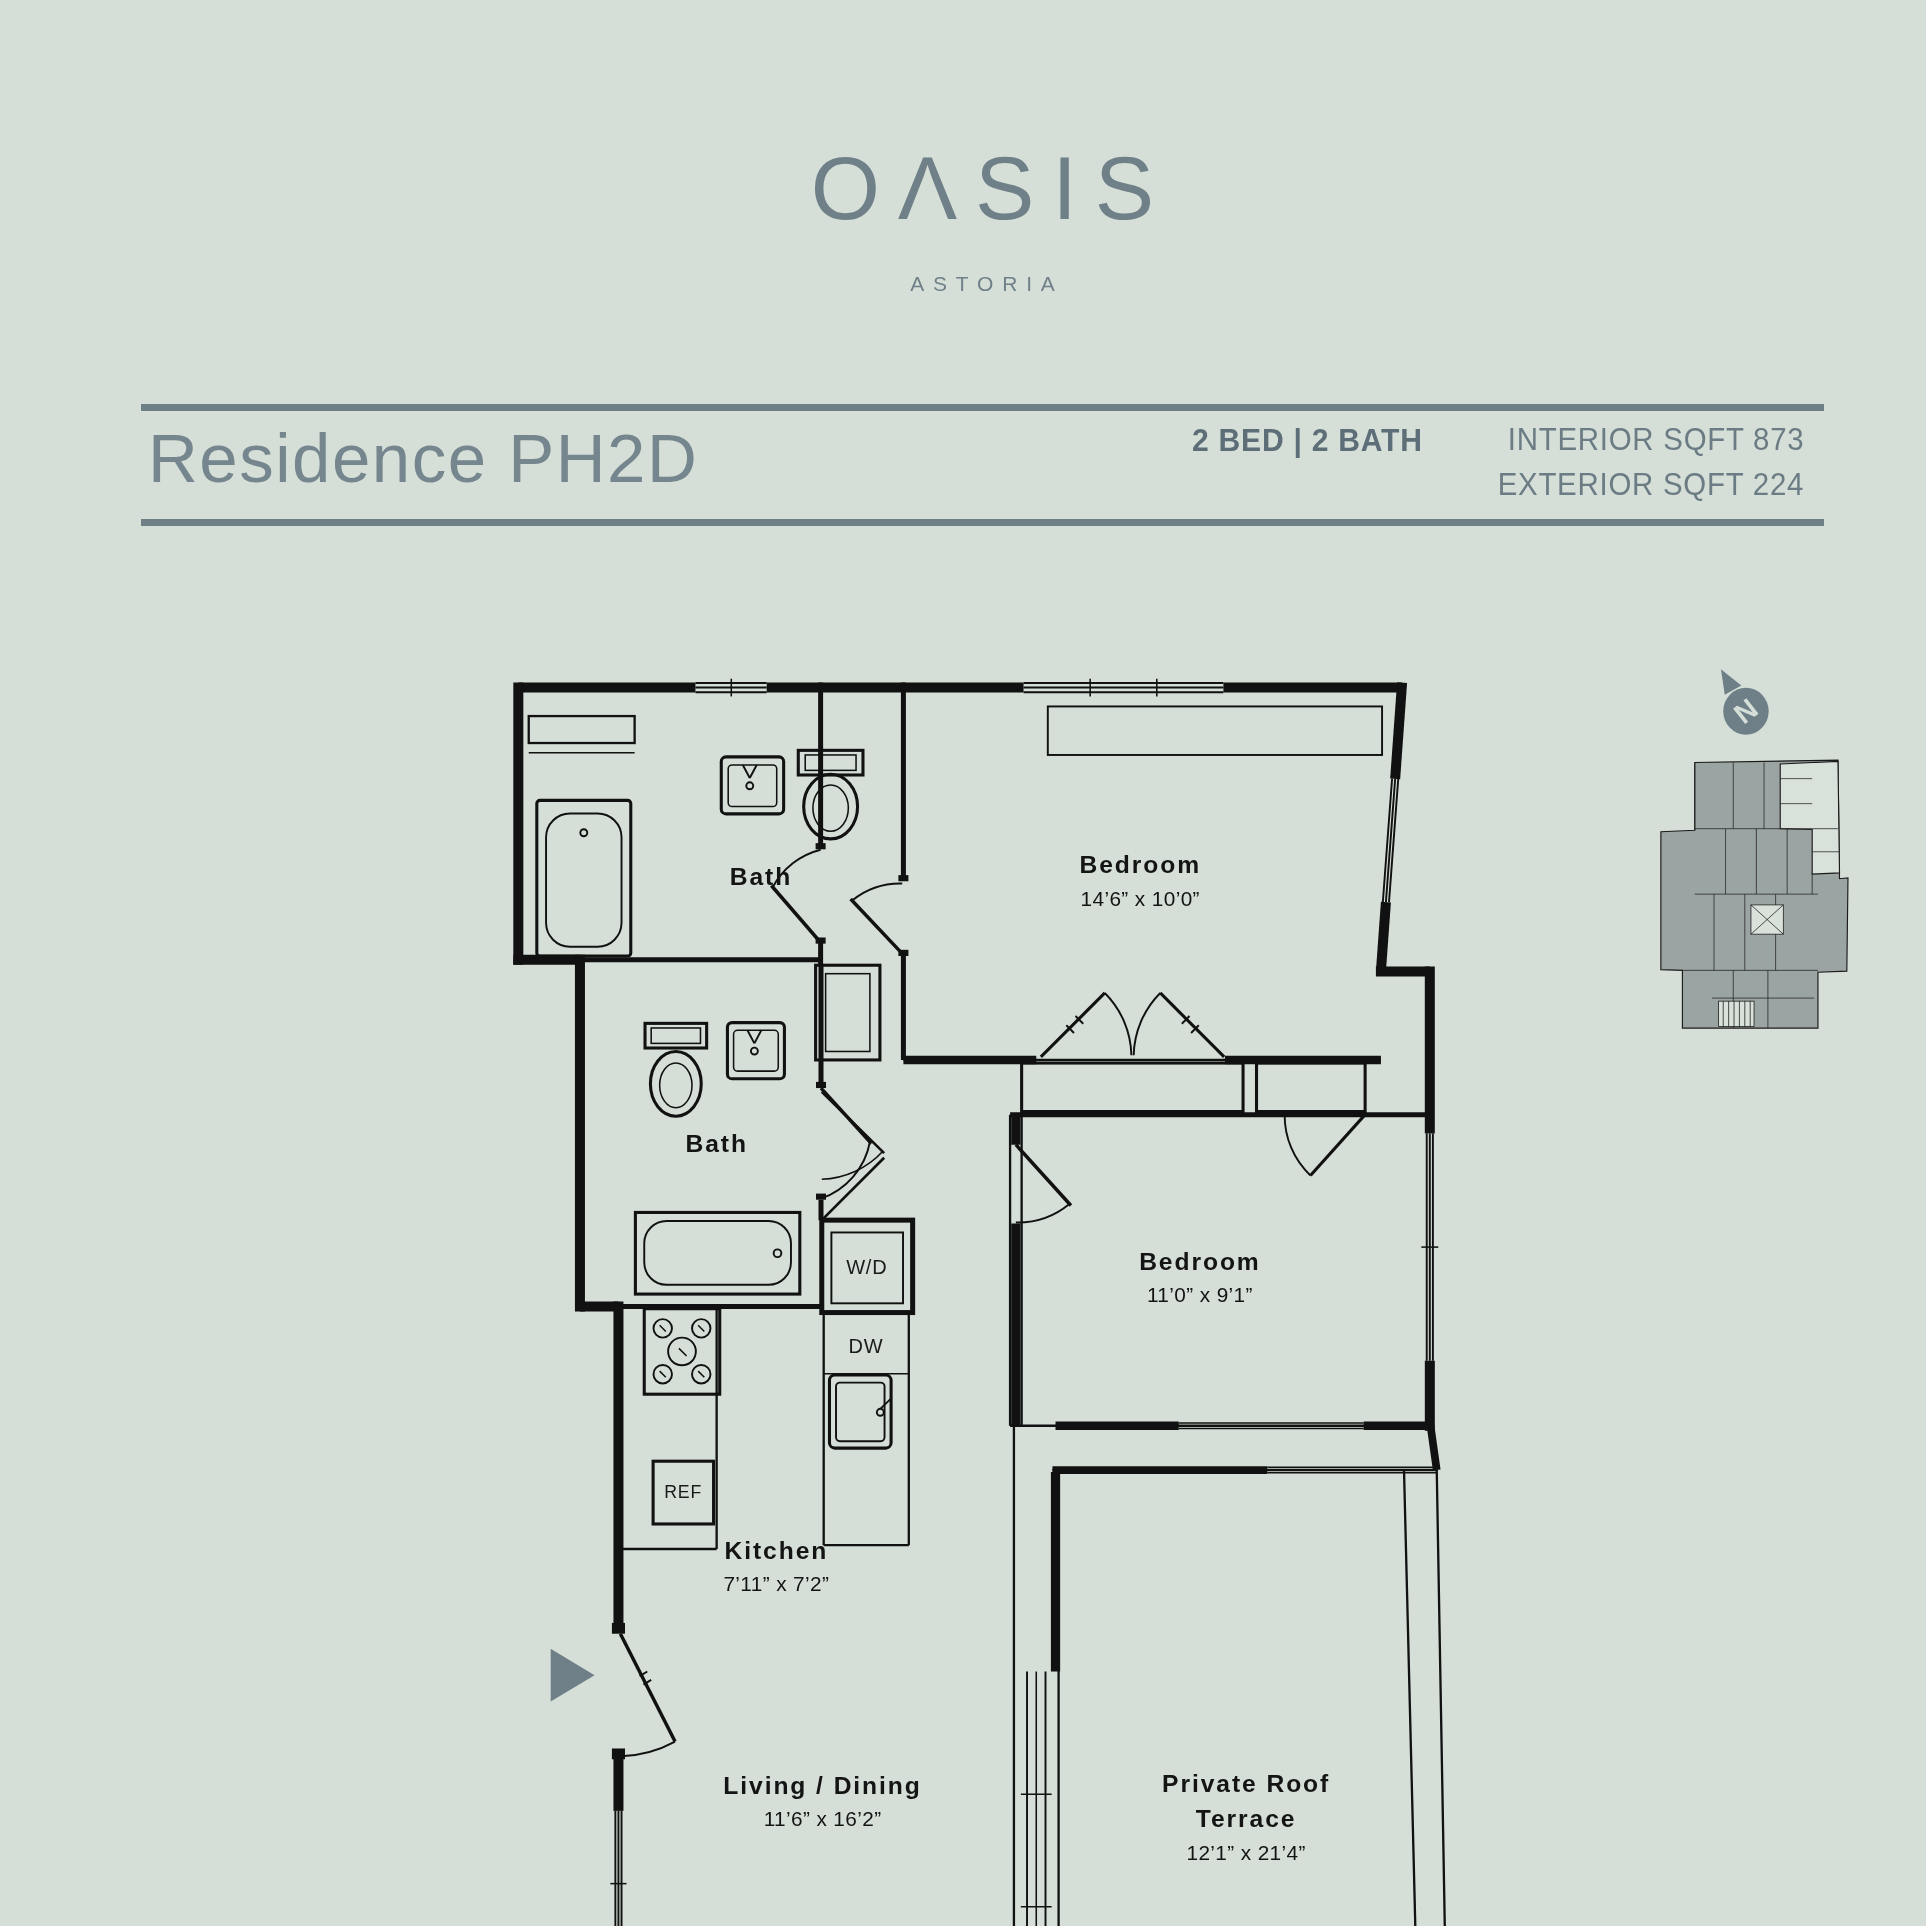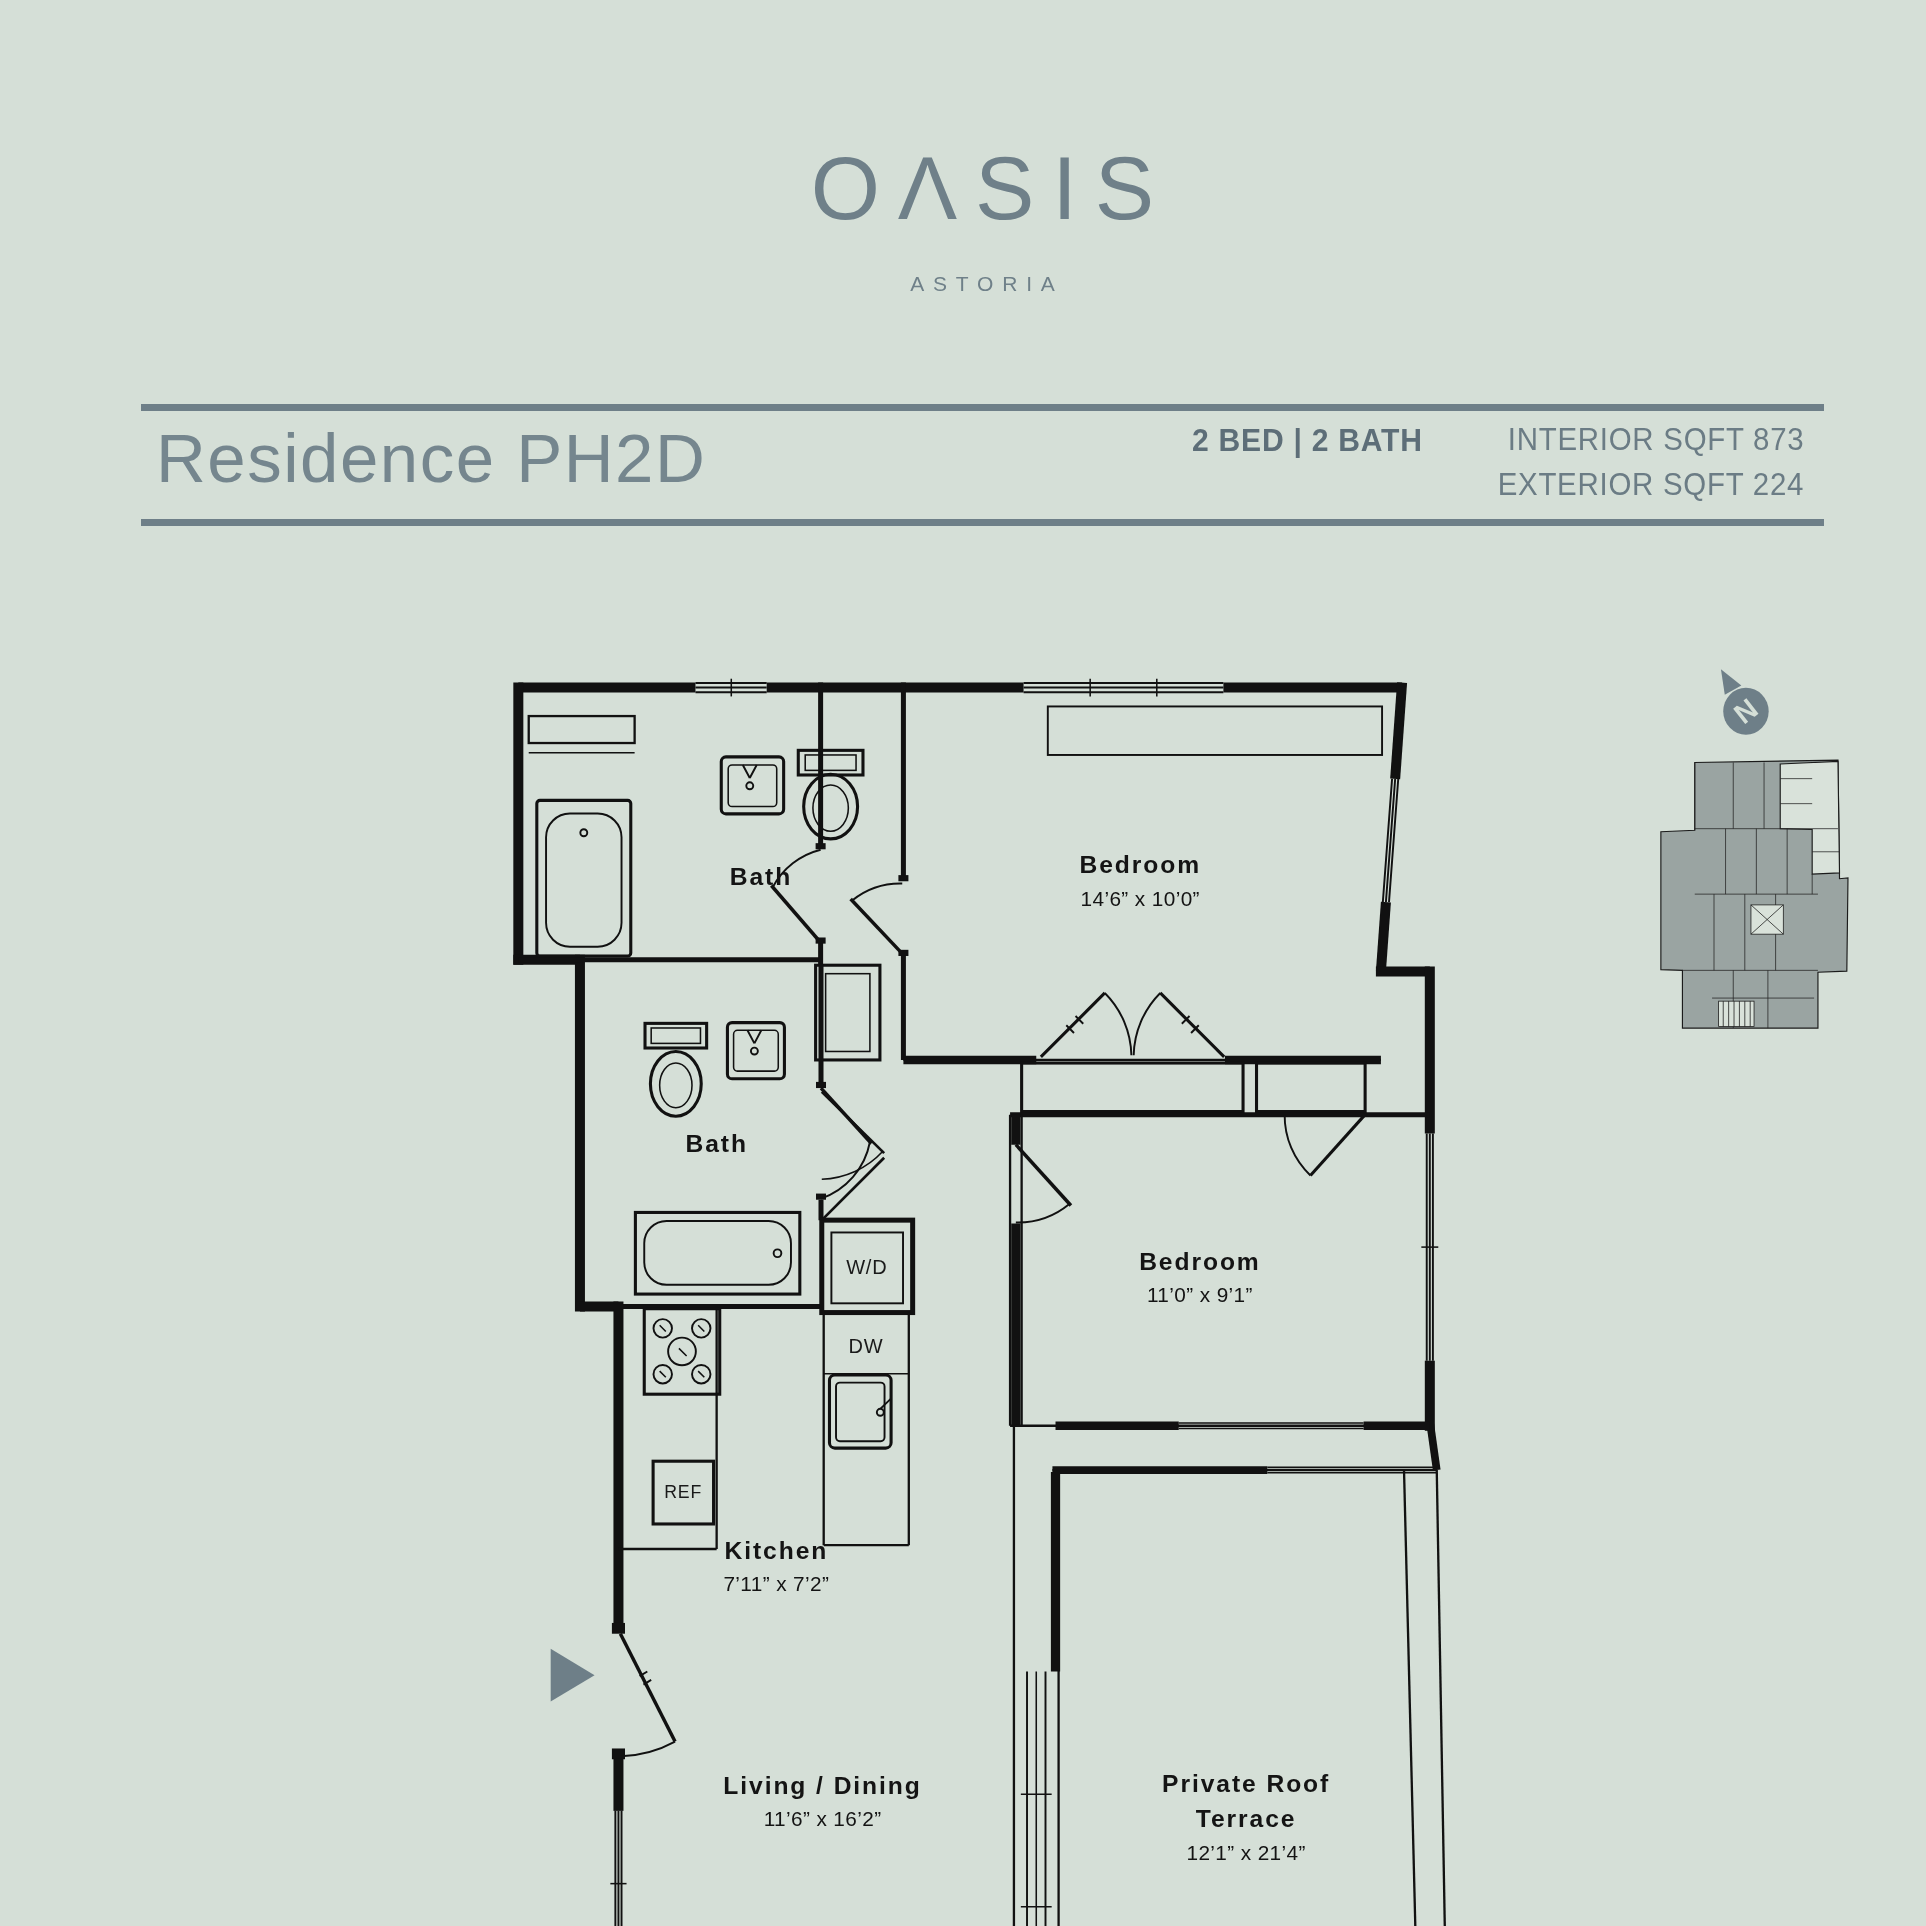--- a/index.html
+++ b/index.html
@@ -11,21 +11,21 @@
   }
   .abs{position:absolute;}
   .rule{position:absolute;left:141px;width:1683px;height:6.5px;background:#6e7f88;}
   
   .logo{top:137px;left:0;width:1965px;text-align:center;
         font-size:89px;font-weight:300;letter-spacing:.20em;text-indent:.20em;
         color:#6f8089;}
   .logo-sub{top:272px;left:0;width:1965px;text-align:center;
         font-size:21px;font-weight:400;letter-spacing:.42em;text-indent:.42em;color:#6f8089;}
   
-  .residence{top:419px;left:156px;font-size:69px;font-weight:300;color:#75868e;letter-spacing:1.5px;}
+  .residence{top:419px;left:148px;font-size:69px;font-weight:300;color:#75868e;letter-spacing:1.5px;}
   .bedbath{top:422px;left:1192px;font-size:32px;font-weight:700;color:#5d6e78;letter-spacing:0.8px;
         transform:scaleX(.94);transform-origin:left top;white-space:nowrap;}
   .sqft{right:161px;font-size:32px;font-weight:400;color:#6b7c85;letter-spacing:0.8px;
         transform:scaleX(.92);transform-origin:right top;white-space:nowrap;text-align:right;}
   .sqft.int{top:421px;} .sqft.ext{top:466px;}
   svg text{font-family:"Liberation Sans",sans-serif;}
   .room-label{font-size:64px;font-weight:700;letter-spacing:5px;fill:#141414;text-anchor:middle;}
   .room-dims{font-size:54px;font-weight:400;letter-spacing:1px;fill:#141414;text-anchor:middle;}
   .appl{font-size:52px;font-weight:400;letter-spacing:2px;fill:#1a1a1a;text-anchor:middle;}
   .ref{font-size:46px;}

